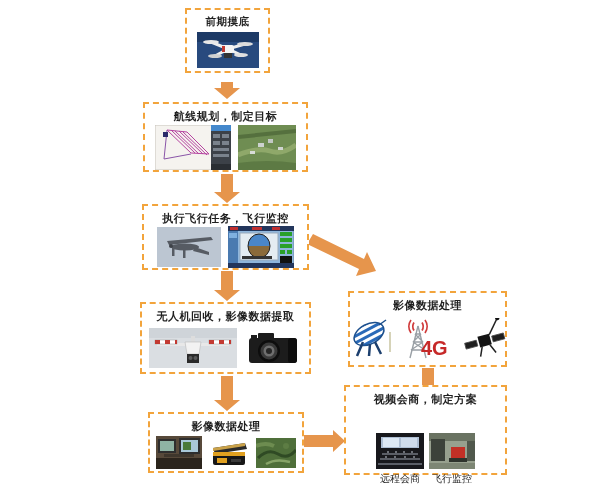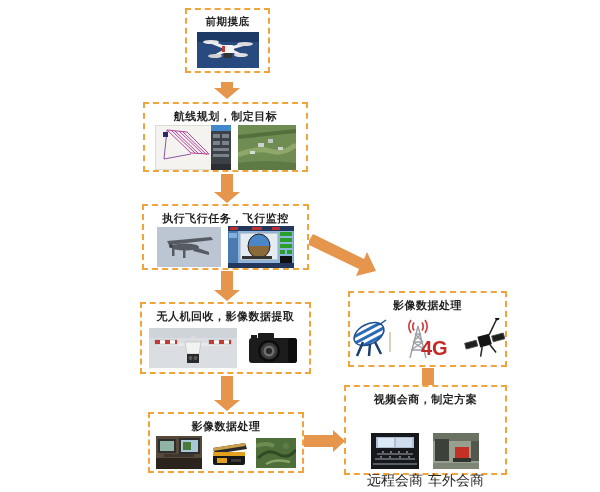--- a/index.html
+++ b/index.html
@@ -5,21 +5,21 @@
   html,body{margin:0;padding:0;background:#ffffff;}
   body{font-family:"Liberation Sans","DejaVu Sans",sans-serif;}
   #stage{position:relative;width:600px;height:492px;background:#ffffff;overflow:hidden;}
   .arrows{position:absolute;left:0;top:0;width:600px;height:492px;z-index:1;pointer-events:none;}
   .box{position:absolute;z-index:2;border:2px dashed #F2A43C;background:#ffffff;box-sizing:border-box;
        display:flex;flex-direction:column;align-items:center;}
   .box-title{font-weight:bold;font-size:11px;color:#1f1f1f;margin-top:5px;letter-spacing:.5px;white-space:nowrap;}
   .img-row{display:flex;align-items:center;justify-content:center;gap:7px;flex:1;width:100%;}
   .photo{display:block;flex:0 0 auto;}
   .fig{display:flex;flex-direction:column;align-items:center;}
-  .fig-caption{font-size:14px;color:#2a2a2a;margin-top:3px;white-space:nowrap;}
+  .fig-caption{font-size:10px;color:#2a2a2a;margin-top:3px;white-space:nowrap;}
   svg{display:block;}
   svg text{font-family:"Liberation Sans","DejaVu Sans",sans-serif;}
 </style>
 </head>
 <body>
 
 <div id="stage">
 
   <svg class="arrows" viewBox="0 0 600 492" width="600" height="492">
     <g fill="#E6954C">
@@ -276,18 +276,18 @@
       <div class="fig">
         <svg class="photo" viewBox="0 0 46 36" width="46" height="36">
           <rect width="46" height="36" fill="#97a08e"></rect>
           <rect x="0" y="0" width="46" height="8" fill="#6a7362"></rect>
           <rect x="2" y="6" width="14" height="22" fill="#3c423a"></rect>
           <rect x="38" y="8" width="8" height="20" fill="#50584c"></rect>
           <rect x="22" y="14" width="14" height="11" fill="#c23026"></rect>
           <rect x="20" y="25" width="18" height="4" fill="#2e332c"></rect>
           <rect x="0" y="30" width="46" height="6" fill="#7d8674"></rect>
         </svg>
-        <div class="fig-caption">车外会商</div>
+        <div class="fig-caption">飞行监控</div>
       </div>
     </div>
   </div>
 
 </div>
 
 </body></html>

